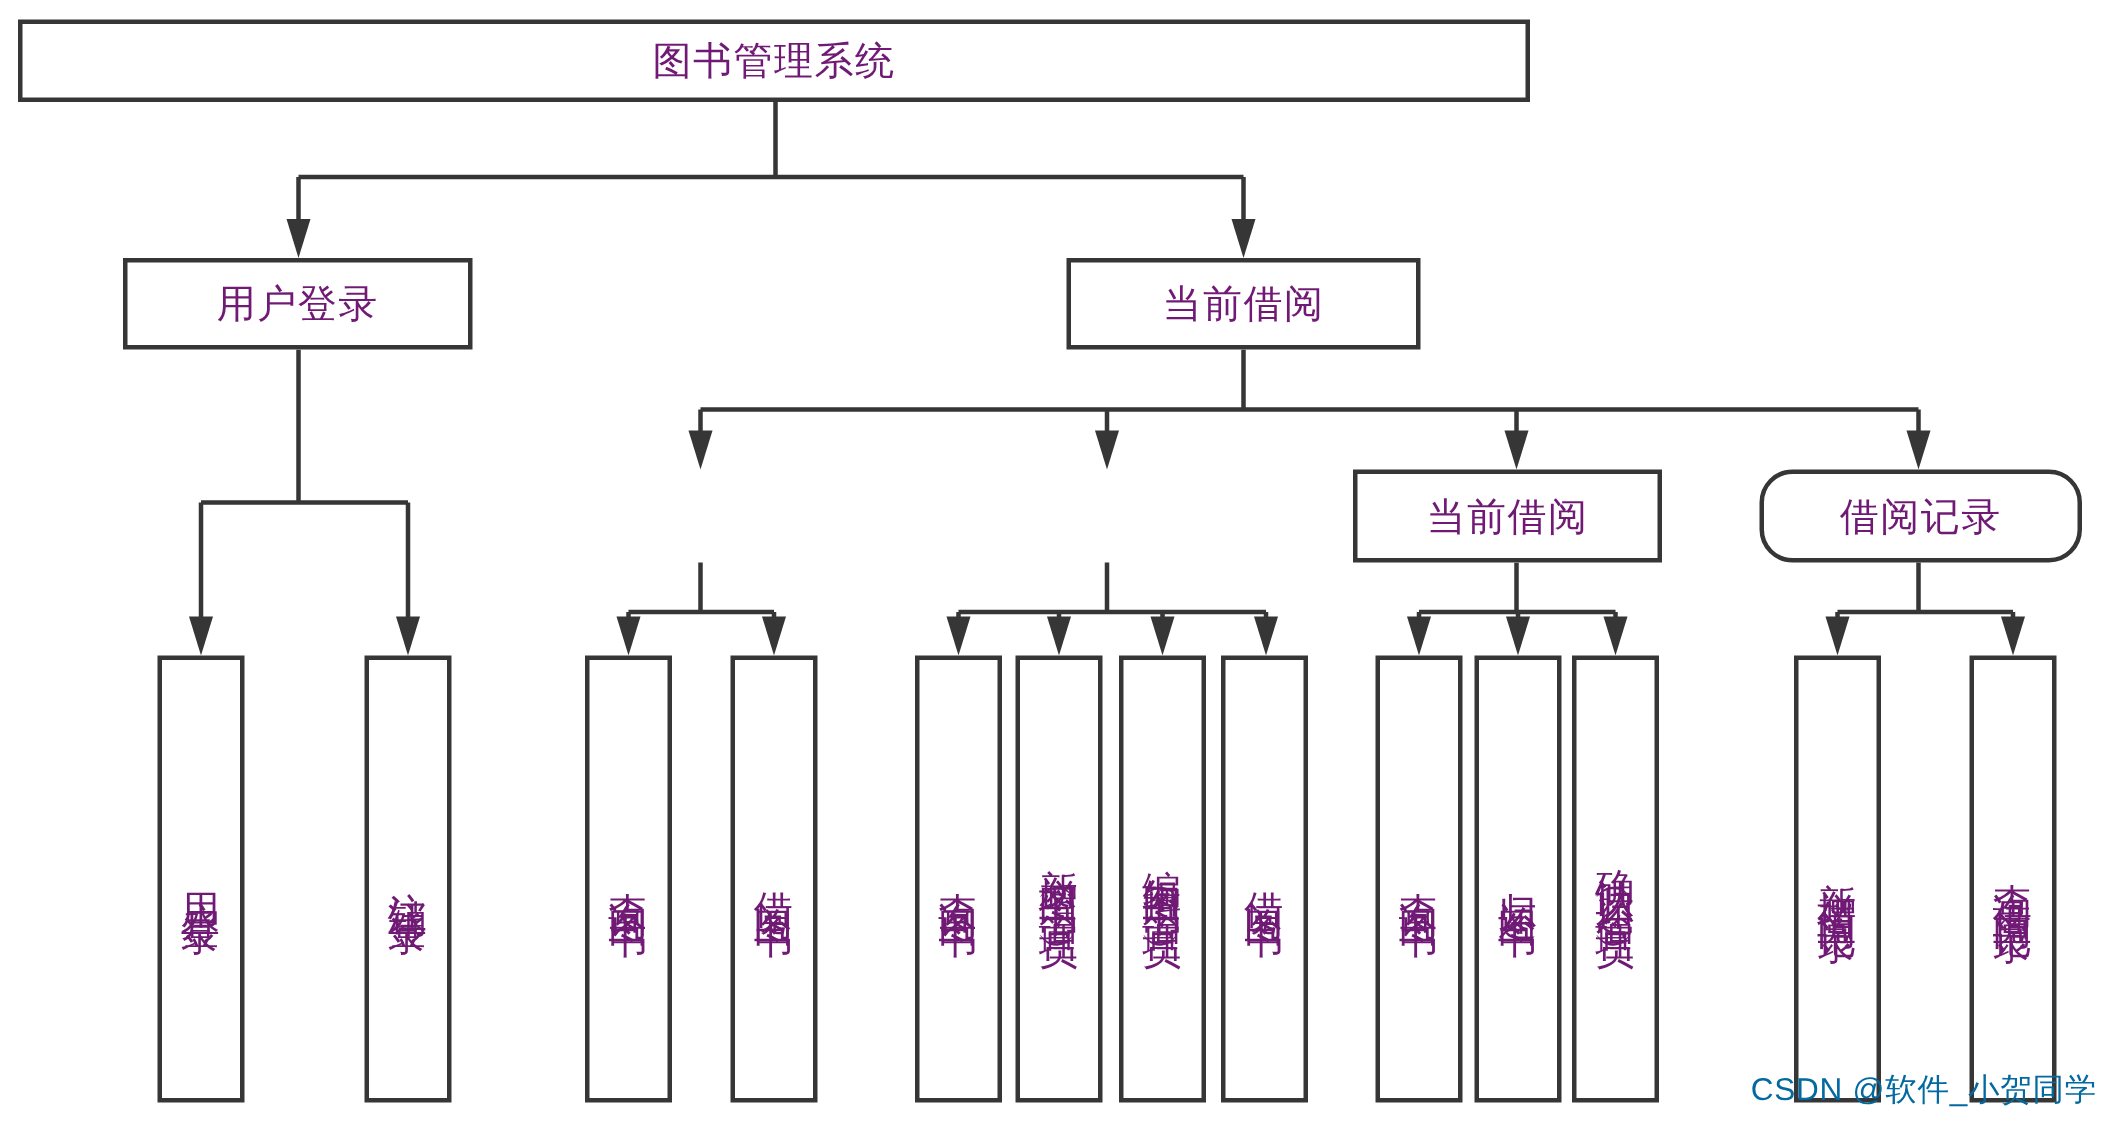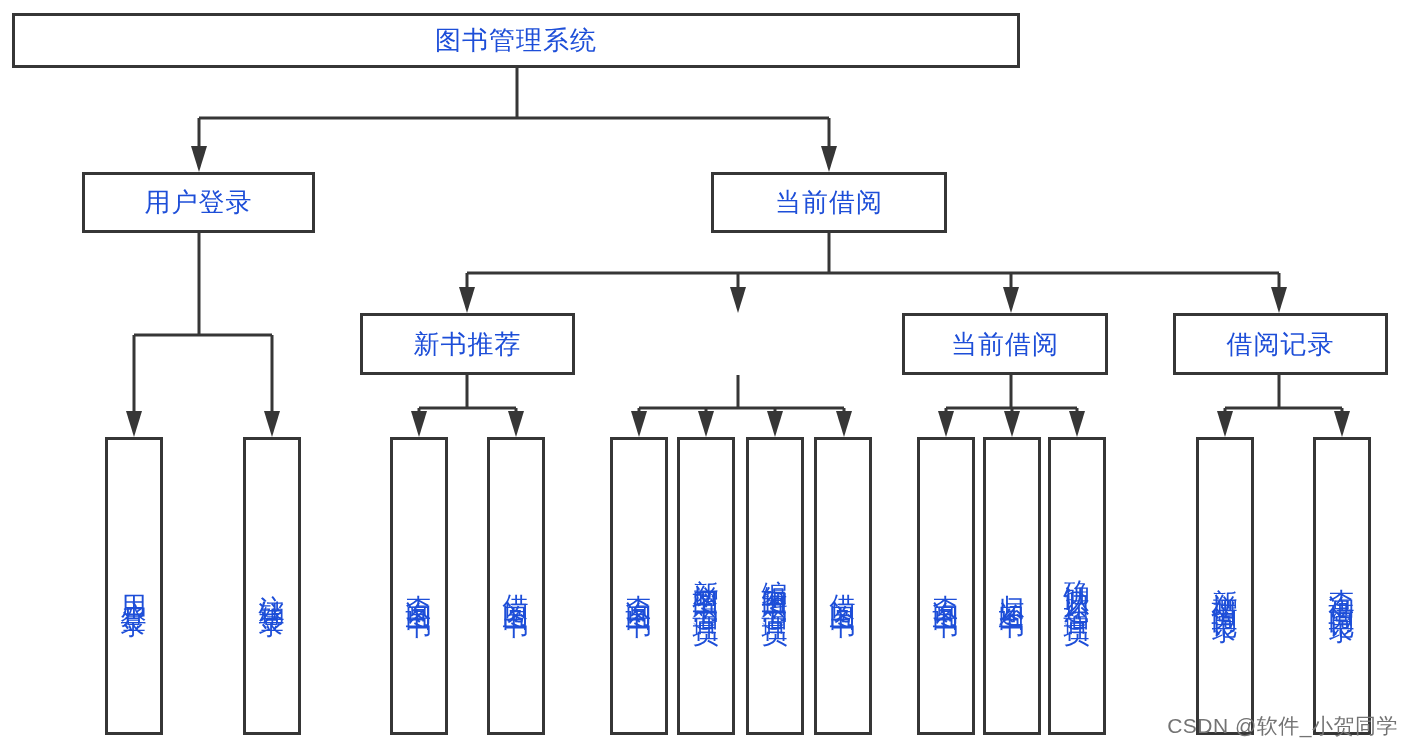--- a/index.html
+++ b/index.html
@@ -2,35 +2,35 @@
 <html><head>
 <meta charset="utf-8">
 <style>
   html,body { margin:0; padding:0; background:#ffffff; }
   .canvas {
     position:relative; width:1405px; height:747px; background:#ffffff;
     font-family:"Liberation Sans", sans-serif; overflow:hidden;
   }
   .box {
     position:absolute; box-sizing:border-box; background:#ffffff;
-    border:3px solid #363636; color:#1d4ed8;
+    border:3px solid #363636; color:#701a75;
     display:flex; align-items:center; justify-content:center;
     font-size:26px; z-index:2; white-space:nowrap;
   }
   .box .hlabel { letter-spacing:1px; }
   .box .vlabel {
     writing-mode:vertical-rl; text-orientation:mixed;
     line-height:1; letter-spacing:6px; white-space:normal;
   }
   svg.connectors { position:absolute; left:0; top:0; z-index:1; }
   svg.connectors path.stroke { fill:none; stroke:#363636; stroke-width:3; }
   svg.connectors path.fill { fill:#363636; stroke:none; }
   .watermark {
     position:absolute; top:712px; right:7px; z-index:6;
-    font-size:21px; color:#737373; letter-spacing:0.5px;
+    font-size:21px; color:#0369a1; letter-spacing:0.5px;
   }
 </style>
 </head>
 <body>
 
 <div class="canvas">
 
   <svg class="connectors" width="1405" height="747" viewBox="0 0 1405 747">
 
     <g>
@@ -78,27 +78,24 @@
     <span class="hlabel">图书管理系统</span>
   </div>
 
   <div class="box" style="left:82px; top:172px; width:233px; height:61px;">
     <span class="hlabel">用户登录</span>
   </div>
   <div class="box" style="left:711px; top:172px; width:236px; height:61px;">
     <span class="hlabel">当前借阅</span>
   </div>
 
-  <div class="box" style="left:360px; top:313px; width:215px; height:62px;">
-    <span class="hlabel">新书推荐</span>
-  </div>
   <div class="box" style="left:902px; top:313px; width:206px; height:62px;">
     <span class="hlabel">当前借阅</span>
   </div>
-  <div class="box" style="left:1173px; top:313px; width:215px; height:62px;">
+  <div class="box" style="left:1173px; top:313px; width:215px; height:62px;border-radius:22px;">
     <span class="hlabel">借阅记录</span>
   </div>
 
   <div class="box" style="left:105px; top:437px; width:58px; height:298px;">
     <span class="vlabel">用户登录</span>
   </div>
   <div class="box" style="left:243px; top:437px; width:58px; height:298px;">
     <span class="vlabel">注销登录</span>
   </div>
 

